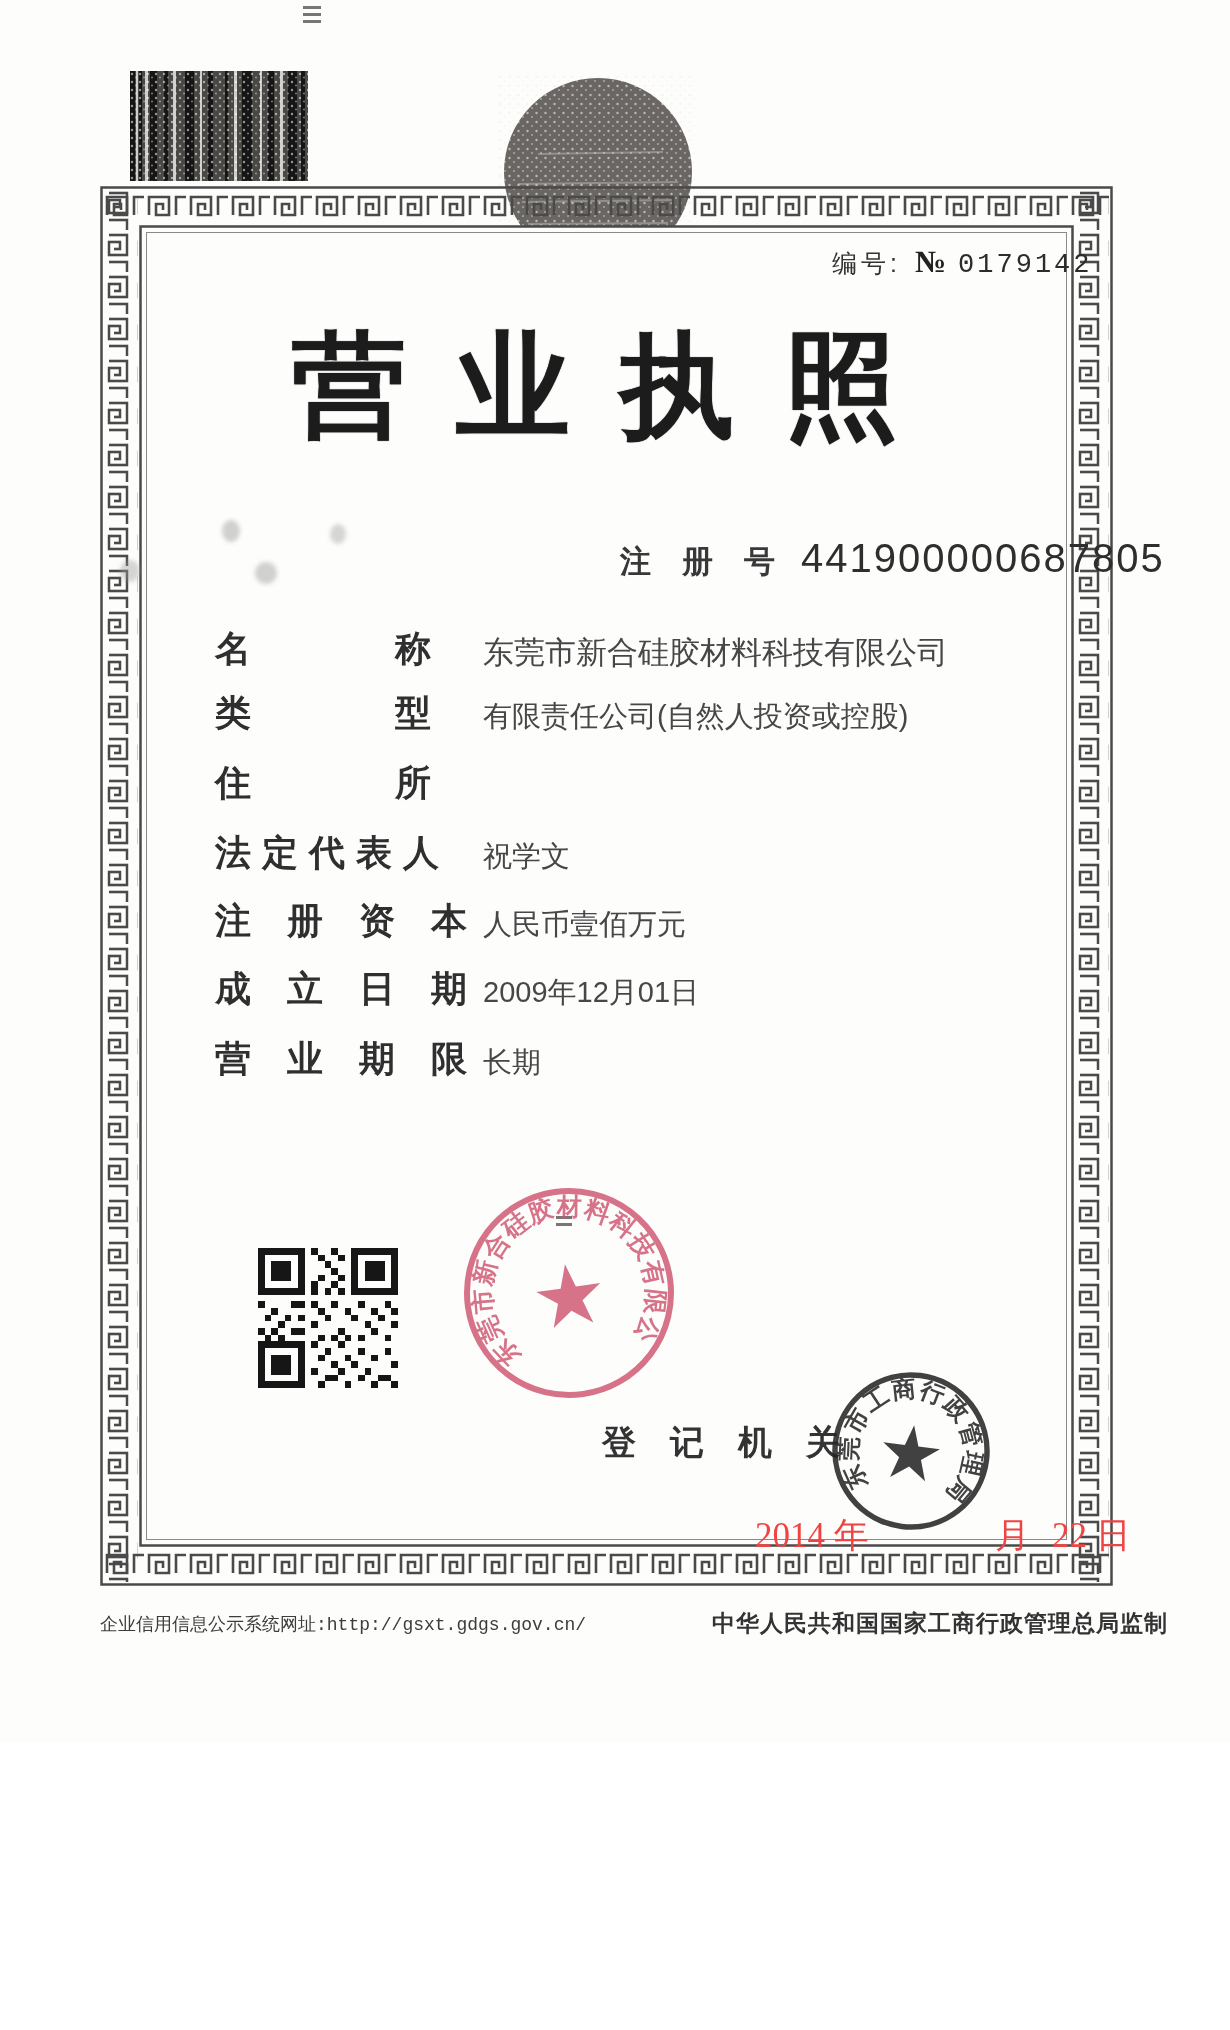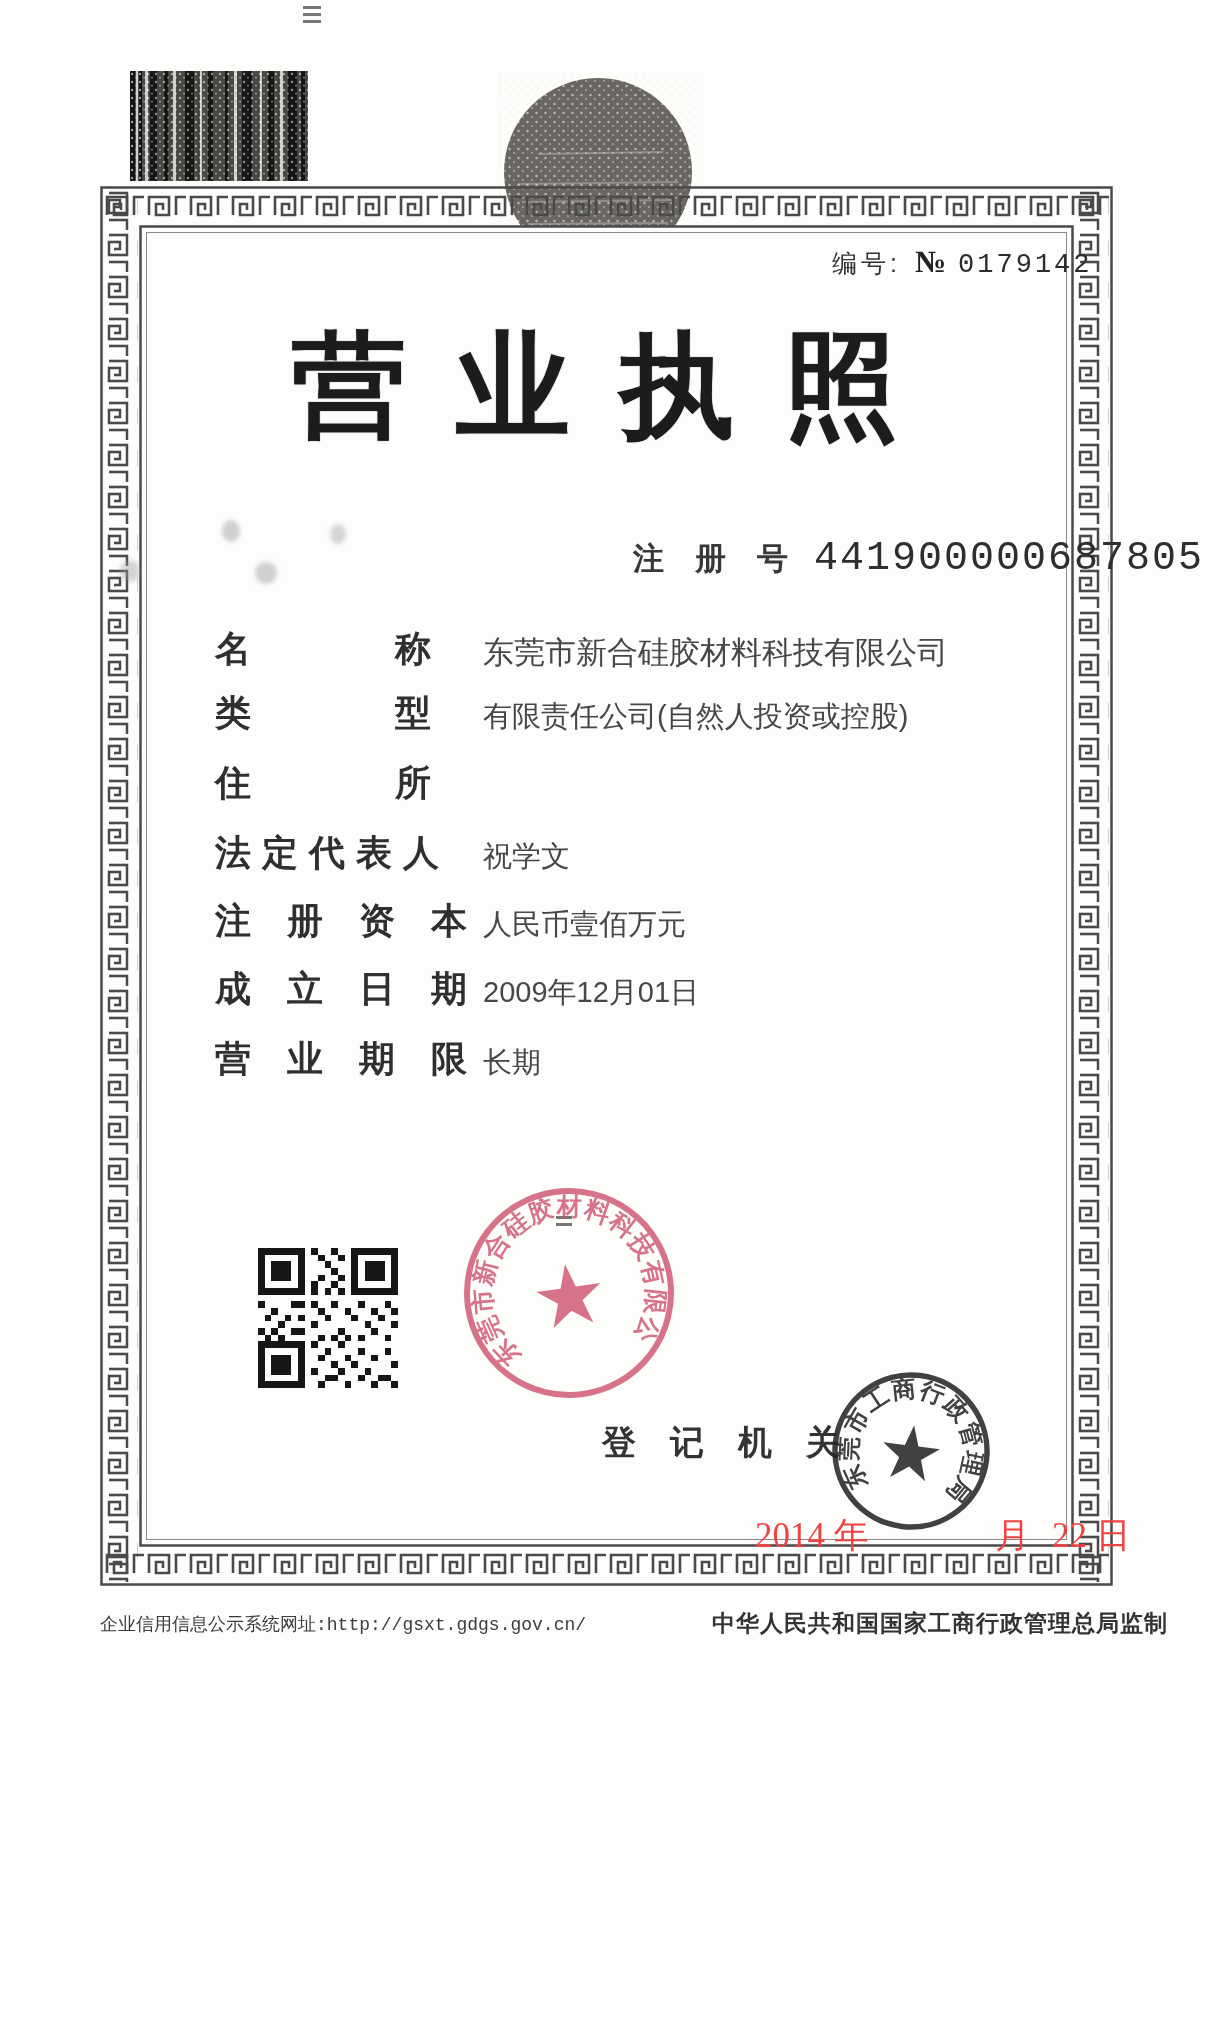--- a/index.html
+++ b/index.html
@@ -15,23 +15,23 @@
   .serial .lab{font-size:25px;color:#333;letter-spacing:4px;}
   .serial .nosym{font-family:"Liberation Serif",serif;font-weight:bold;font-size:31px;color:#222;margin-left:14px;}
   .serial .num{font-family:"Liberation Mono",monospace;font-size:27px;color:#2c2c2c;letter-spacing:3px;margin-left:12px;}
   
   .title{
     position:absolute;left:292px;top:318px;font-size:114px;line-height:1.2;
     font-weight:900;color:#1c1c1c;letter-spacing:50px;white-space:nowrap;
     text-shadow:0 0 1px #222;
   }
   
-  .regline{position:absolute;left:620px;top:536px;display:flex;align-items:baseline;white-space:nowrap;margin-left:13px;}
+  .regline{position:absolute;left:620px;top:536px;display:flex;align-items:baseline;white-space:nowrap;}
   .regline .lab{font-size:31px;font-weight:600;color:#383838;}
-  .regline .num{font-family:Liberation Mono, monospace;font-size:40px;color:#2e2e2e;letter-spacing:2px;margin-left:26px;}
+  .regline .num{font-family:Liberation Sans, sans-serif;font-size:40px;color:#2e2e2e;letter-spacing:2px;margin-left:26px;}
   
   .row{position:absolute;left:215px;display:flex;align-items:flex-start;}
   .flabel{flex:none;width:240px;font-size:36px;font-weight:600;color:#2f2f2f;line-height:1.15;white-space:nowrap;}
   .fvalue{margin-left:28px;font-size:29px;color:#474747;line-height:1.32;padding-top:5px;white-space:nowrap;}
   .fvalue.wrap{white-space:normal;width:590px;font-size:23px;color:#3f3f3f;padding-top:2px;}
   
   .issuer{position:absolute;left:602px;top:1420px;font-size:34px;font-weight:600;color:#333;white-space:nowrap;}
   .dateline span{position:absolute;font-family:"Liberation Serif",serif;font-size:35px;color:#ef4444;white-space:nowrap;}
   
   .footer-left{position:absolute;left:100px;top:1612px;font-family:"Liberation Mono",monospace;font-size:18px;color:#3c3c3c;}

